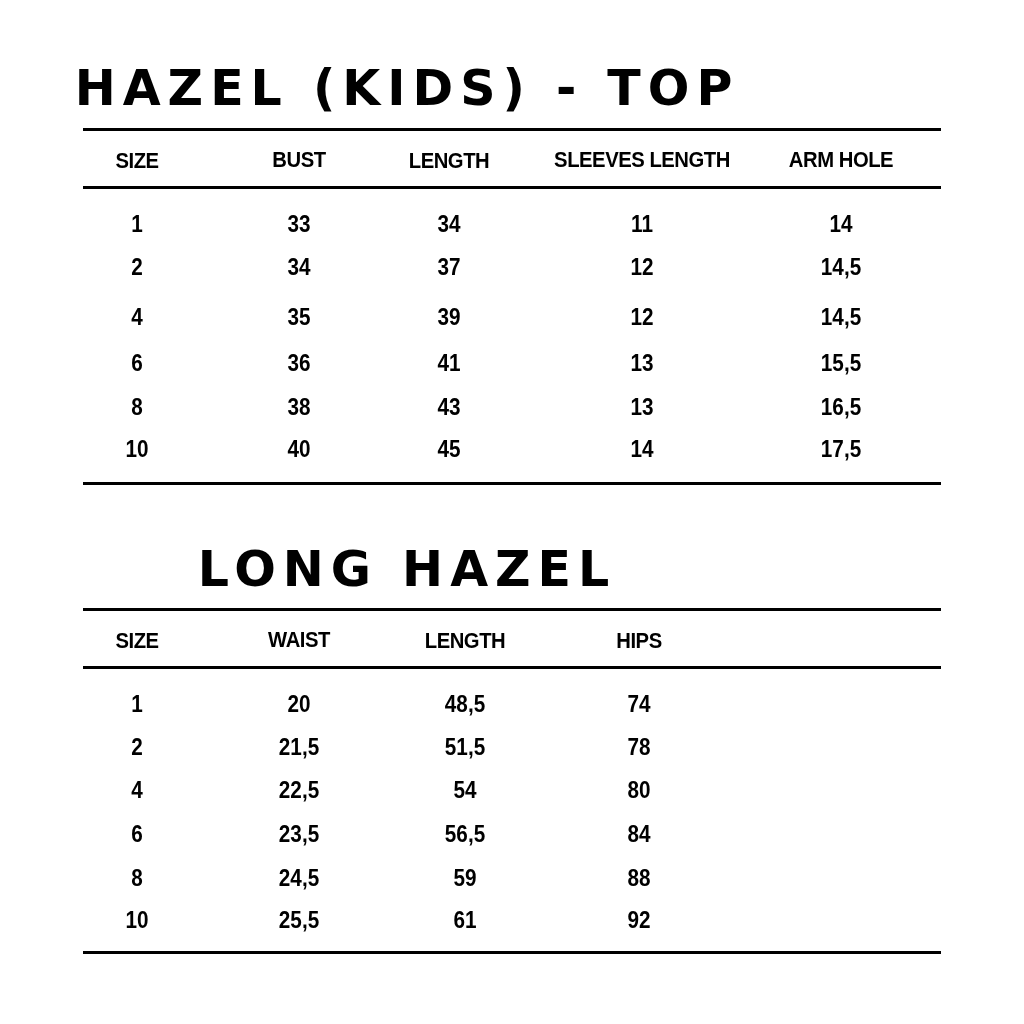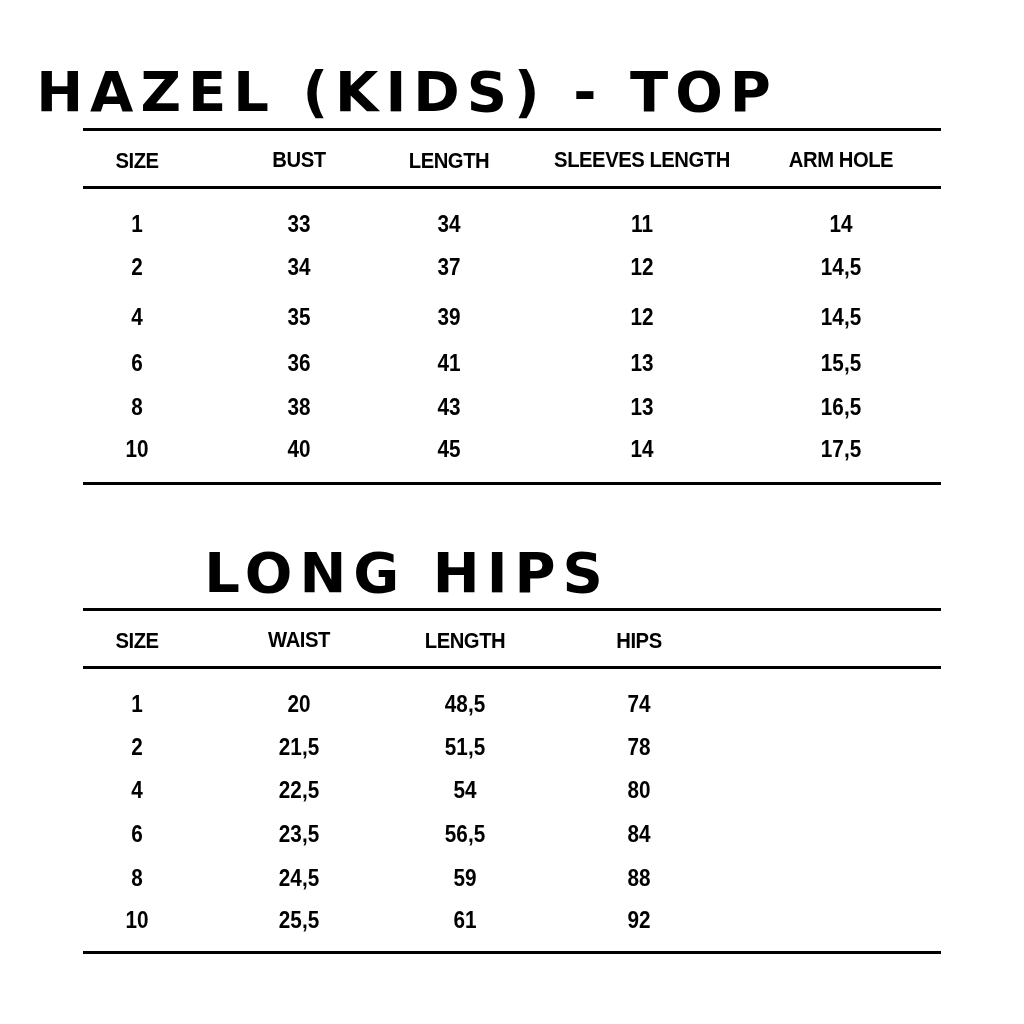--- a/index.html
+++ b/index.html
@@ -1,19 +1,19 @@
 <!DOCTYPE html>
 <html><head>
   <meta charset="utf-8">
   <style>
     html, body { margin: 0; padding: 0; background: #ffffff; }
     body { width: 1024px; height: 1024px; position: relative; overflow: hidden;
            font-family: "DejaVu Sans", sans-serif; color: #000; }
     .title { position: absolute; left: 0; width: 814px; text-align: center;
-             font-weight: bold; font-size: 56px; letter-spacing: 7px; line-height: 1; }
+             font-weight: bold; font-size: 49px; letter-spacing: 7px; line-height: 1; }
     .rule { position: absolute; left: 83px; width: 858px; height: 3px; background: #000; }
     .cell { position: absolute; transform: translateX(-50%); white-space: nowrap;
             font-weight: bold; font-family: "Liberation Sans", sans-serif; }
     .hdr { font-size: 22px; letter-spacing: -0.5px; transform: translateX(-50%) scaleX(0.92); }
     .val { font-size: 23px; transform: translateX(-50%) scaleX(0.9); }
   </style>
 </head>
 <body>
 
 <div class="title" style="top:64px;">HAZEL (KIDS) - TOP</div>
@@ -61,21 +61,21 @@
   <div class="cell val" style="left:642px; top:394px;">13</div>
   <div class="cell val" style="left:841px; top:394px;">16,5</div>
 
   <div class="cell val" style="left:137px; top:436px;">10</div>
   <div class="cell val" style="left:299px; top:436px;">40</div>
   <div class="cell val" style="left:449px; top:436px;">45</div>
   <div class="cell val" style="left:642px; top:436px;">14</div>
   <div class="cell val" style="left:841px; top:436px;">17,5</div>
 </div>
 
-<div class="title" style="top:545px;">LONG HIPS</div>
+<div class="title" style="top:545px;">LONG HAZEL</div>
 <div class="rule" style="top:608px;"></div>
 <div class="rule" style="top:666px;"></div>
 <div class="rule" style="top:951px;"></div>
 
 <div>
   <div class="cell hdr" style="left:137px; top:628px;">SIZE</div>
   <div class="cell hdr" style="left:299px; top:627px;">WAIST</div>
   <div class="cell hdr" style="left:465px; top:628px;">LENGTH</div>
   <div class="cell hdr" style="left:639px; top:628px;">HIPS</div>
 </div>

